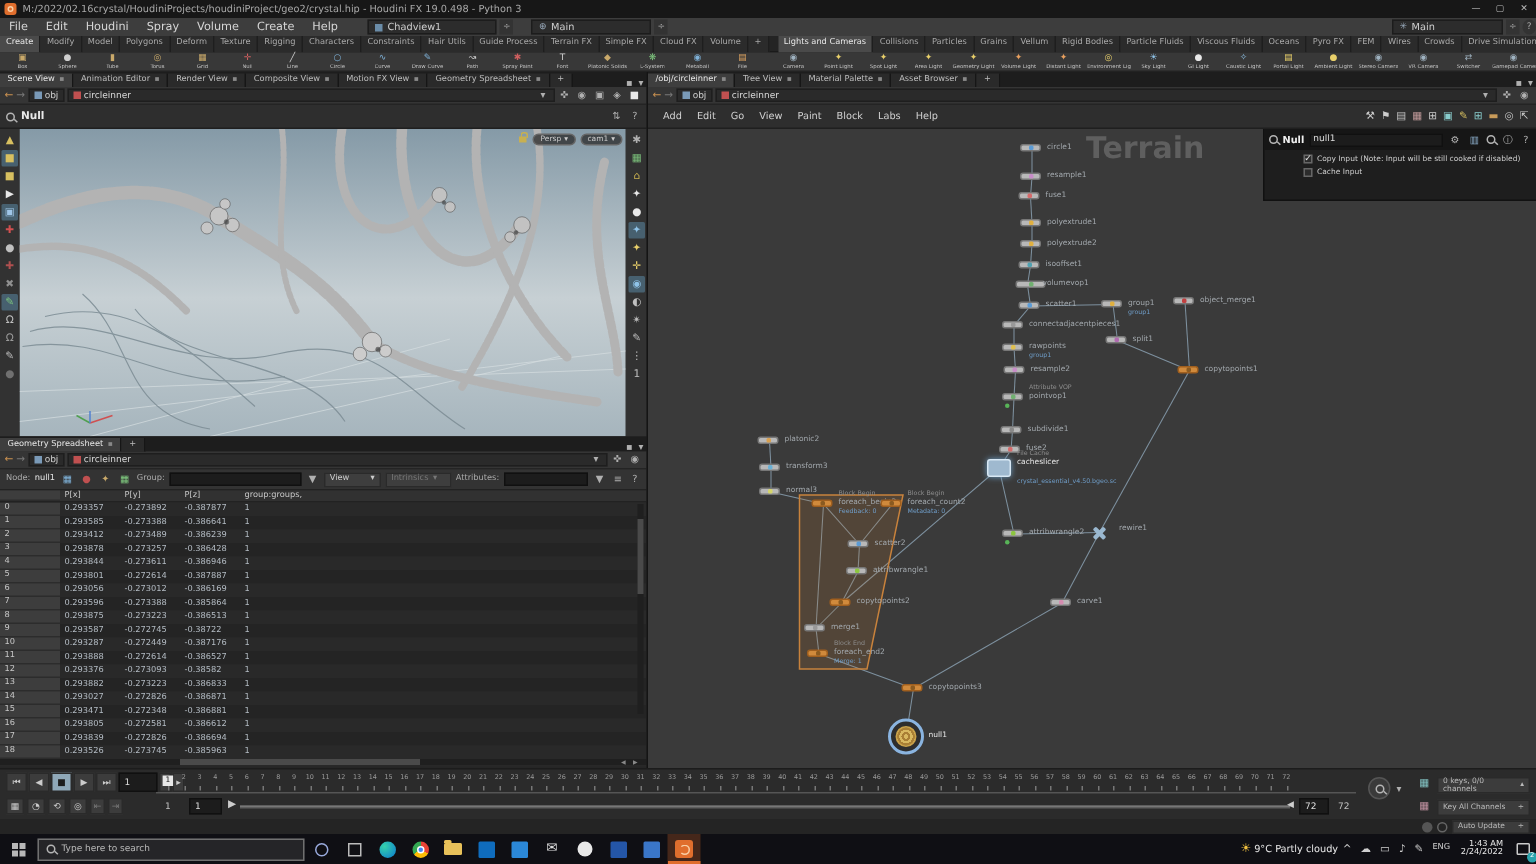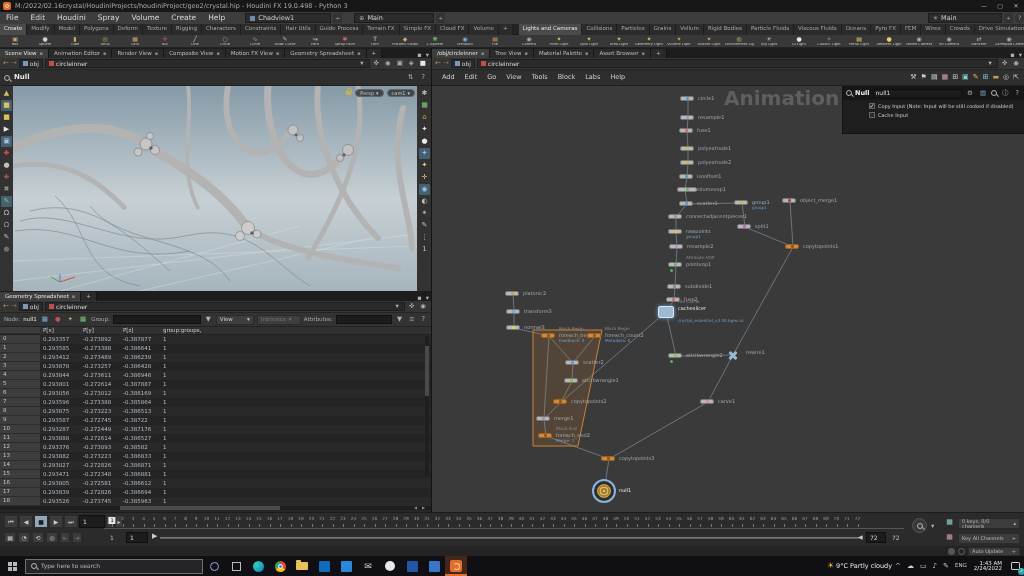--- a/index.html
+++ b/index.html
@@ -700,42 +700,42 @@
         </span>
       <span class="icx">✜</span>
       <span class="icx">◉</span>
     </div>
     <div id="netmenu">
       <span id="netmenus" class="flex">
           <span class="nmenu">Add</span>
           <span class="nmenu">Edit</span>
           <span class="nmenu">Go</span>
           <span class="nmenu">View</span>
-          <span class="nmenu">Tools</span>
+          <span class="nmenu">Paint</span>
           <span class="nmenu">Block</span>
           <span class="nmenu">Labs</span>
           <span class="nmenu">Help</span>
         </span>
       <span style="flex:1"></span>
       <span id="neticons" class="flex" style="gap:4px">
           <span style="font-size: 7px; color: rgb(204, 204, 204);">⚒</span>
           <span style="font-size: 7px; color: rgb(204, 204, 204);">⚑</span>
           <span style="font-size: 7px; color: rgb(204, 204, 204);">▤</span>
           <span style="font-size: 7px; color: rgb(201, 160, 160);">▦</span>
           <span style="font-size: 7px; color: rgb(204, 204, 204);">⊞</span>
           <span style="font-size: 7px; color: rgb(136, 204, 204);">▣</span>
           <span style="font-size: 7px; color: rgb(216, 192, 96);">✎</span>
           <span style="font-size: 7px; color: rgb(136, 204, 204);">⊞</span>
           <span style="font-size: 7px; color: rgb(200, 155, 90);">▬</span>
           <span style="font-size: 7px; color: rgb(204, 204, 204);">◎</span>
           <span style="font-size: 7px; color: rgb(204, 204, 204);">⇱</span>
         </span>
     </div>
     <div id="netcanvas">
-      <div id="watermark" style="left:292px;top:2px">Animation</div>
+      <div id="watermark" style="left:292px;top:2px">Terrain</div>
 
       <svg id="netsvg" width="592" height="430" style="position:absolute;left:0;top:0">
           <line x1="256" y1="13" x2="256" y2="32" stroke="#8ea6b8" stroke-width="0.7" opacity="0.8"></line>
           <line x1="256" y1="32" x2="255" y2="45" stroke="#8ea6b8" stroke-width="0.7" opacity="0.8"></line>
           <line x1="255" y1="45" x2="256" y2="63" stroke="#8ea6b8" stroke-width="0.7" opacity="0.8"></line>
           <line x1="256" y1="63" x2="256" y2="77" stroke="#8ea6b8" stroke-width="0.7" opacity="0.8"></line>
           <line x1="256" y1="77" x2="255" y2="91" stroke="#8ea6b8" stroke-width="0.7" opacity="0.8"></line>
           <line x1="255" y1="91" x2="253" y2="104" stroke="#8ea6b8" stroke-width="0.7" opacity="0.8"></line>
           <line x1="253" y1="104" x2="255" y2="118" stroke="#8ea6b8" stroke-width="0.7" opacity="0.8"></line>
           <line x1="255" y1="118" x2="244" y2="131" stroke="#8ea6b8" stroke-width="0.7" opacity="0.8"></line>

